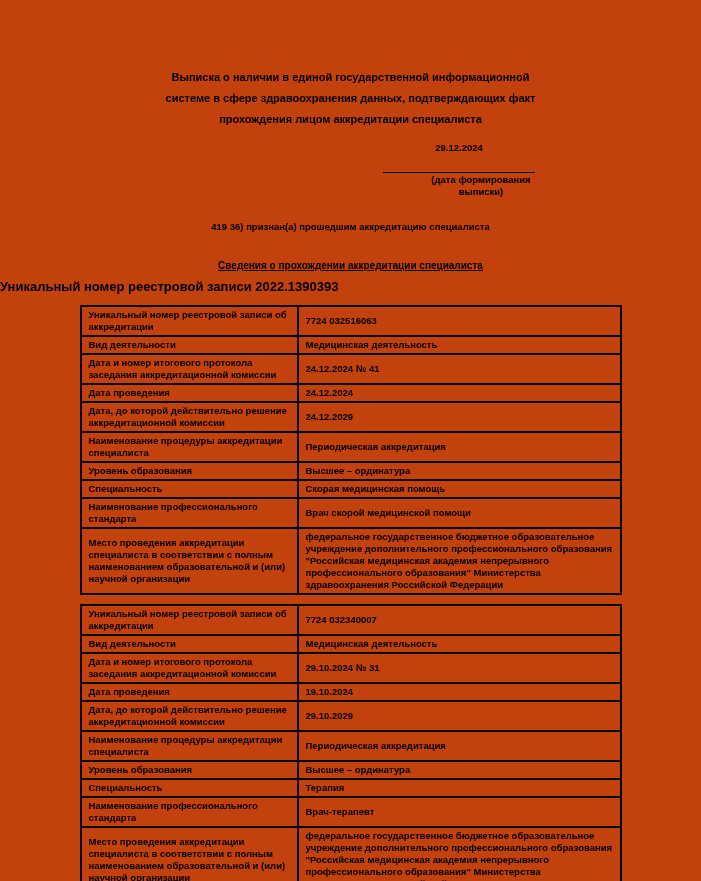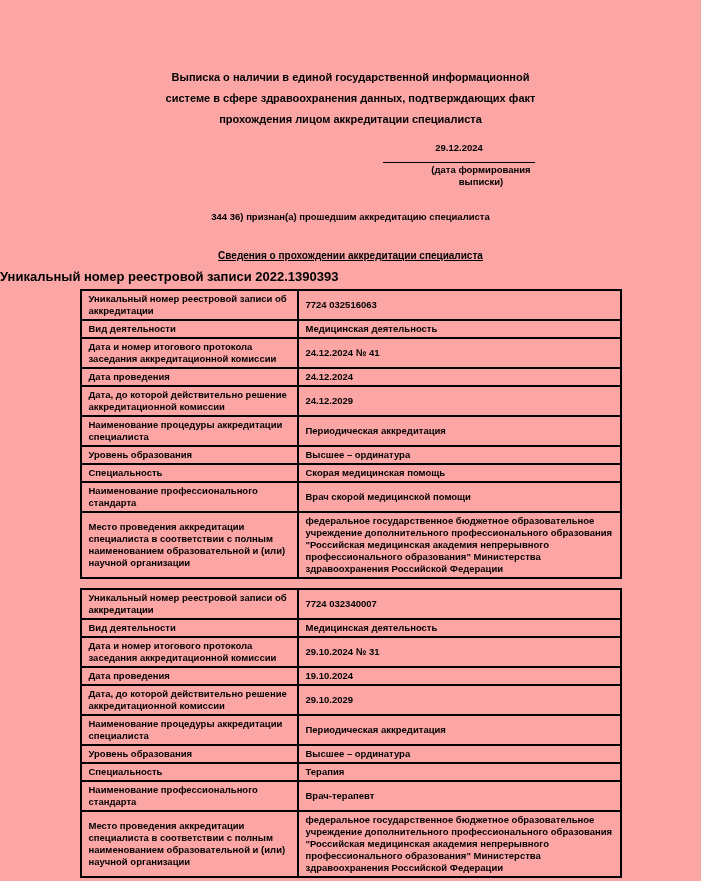--- a/index.html
+++ b/index.html
@@ -1,19 +1,19 @@
 <!DOCTYPE html>
 <html><head>
 <meta charset="utf-8">
 <style>
   html, body { margin:0; padding:0; background:#ffffff; }
   .page {
     position:relative;
     width:701px; height:881px;
-    background:#fca5a5;
+    background:#c2410c;
     color:#000000;
     font-family:"Liberation Sans", sans-serif;
     font-weight:bold;
     overflow:hidden;
     box-sizing:border-box;
   }
   .doc-title {
     padding-top:67px;
     text-align:center;
     font-size:11px;
@@ -22,21 +22,21 @@
   .date-block {
     width:152px;
     margin:12px 166px 0 auto;
     text-align:center;
     font-size:9.5px;
     line-height:12px;
   }
   .date-value {
     display:block;
     border-bottom:1.5px solid #000;
-    padding-bottom:8px;
+    padding-bottom:18px;
   }
   .date-caption { padding-top:1px;margin-left:44px; }
   .intro {
     margin-top:22px;
     text-align:center;
     font-size:9.5px;
     line-height:13px;
   }
   .section-heading {
     margin-top:27px;
@@ -45,21 +45,21 @@
     text-decoration:underline;
   }
   .registry-heading {
     margin-top:8px;
     text-align:left;
     font-size:13px;
   }
   table.acc {
     border-collapse:collapse;
     width:542px;
-    margin:5px auto 0 auto;
+    margin:11px auto 0 auto;
     table-layout:fixed;
   }
   table.acc + table.acc { margin-top:9px; }
   table.acc td {
     border:2px solid #000;
     font-size:9.5px;
     line-height:12px;
     padding:2px 7px;
     vertical-align:middle;
     word-wrap:break-word;
@@ -77,21 +77,21 @@
       <div>системе в сфере здравоохранения данных, подтверждающих факт</div>
       <div>прохождения лицом аккредитации специалиста</div>
     </div>
 
   <div class="date-block">
     <span class="date-value">29.12.2024</span>
     <div class="date-caption">(дата формирования выписки)</div>
   </div>
 
   <div class="intro">
-      <div>344 36) признан(а) прошедшим аккредитацию специалиста</div>
+      <div>419 36) признан(а) прошедшим аккредитацию специалиста</div>
     </div>
 
   <div class="section-heading">Сведения о прохождении аккредитации специалиста</div>
 
   <div class="registry-heading">Уникальный номер реестровой записи 2022.1390393</div>
 
   <table class="acc">
     <tbody>
         <tr>
           <td class="label-cell">Уникальный номер реестровой записи об аккредитации</td>

